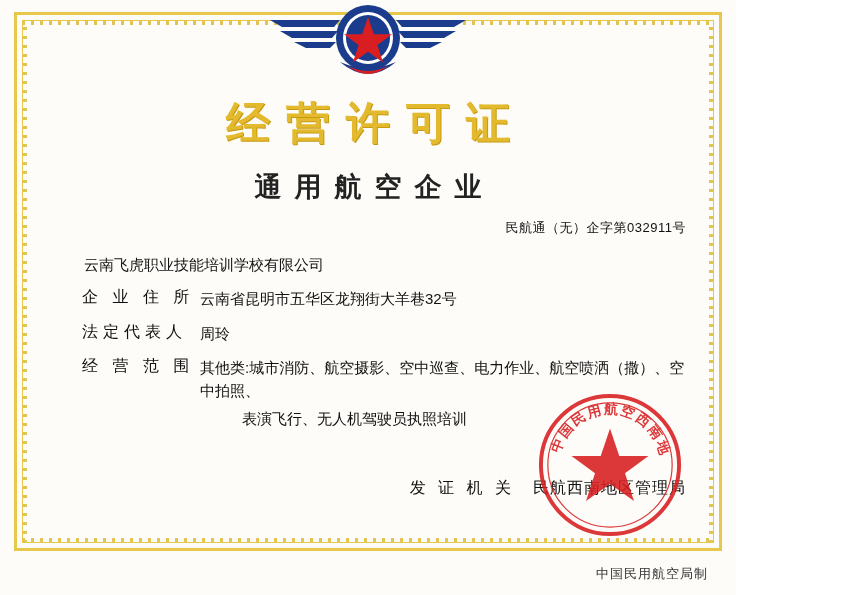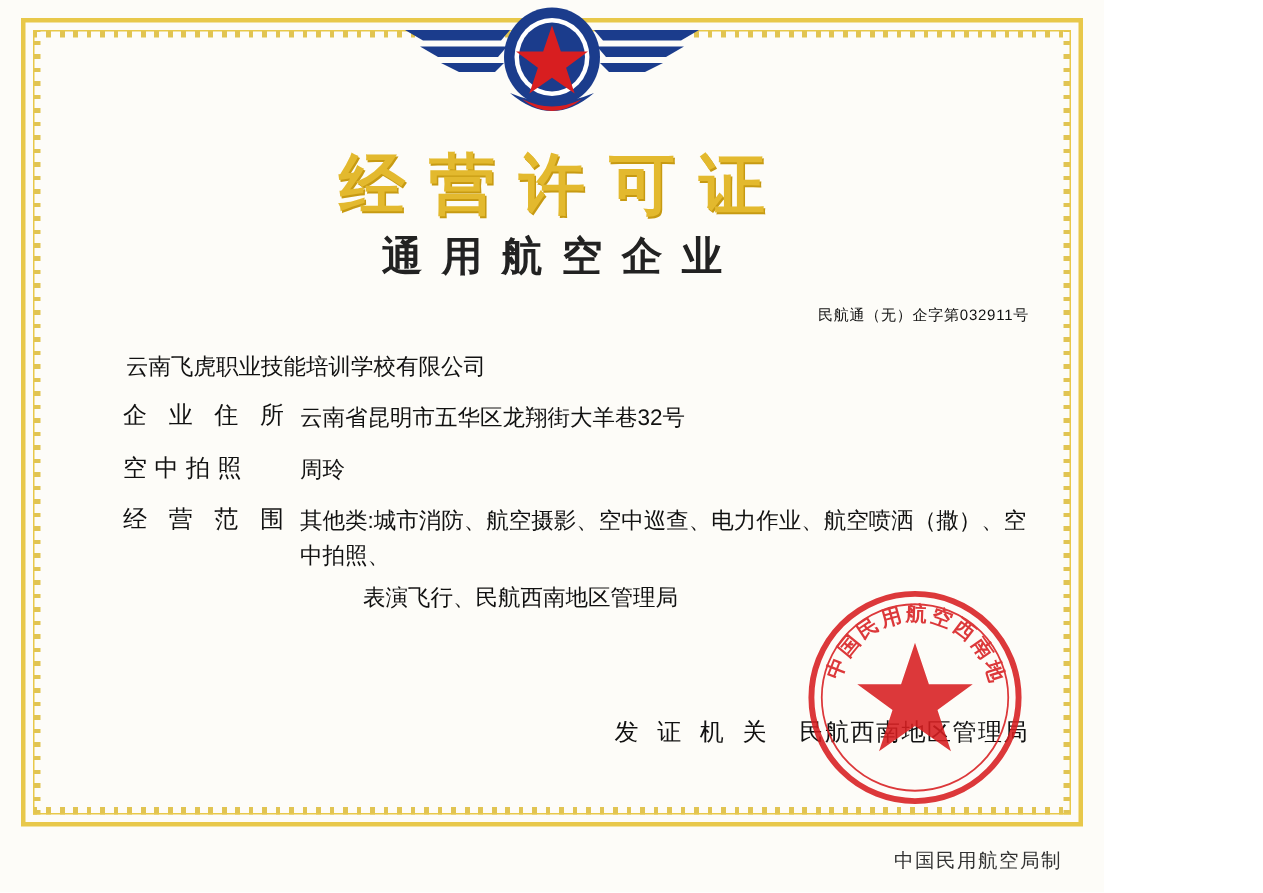--- a/index.html
+++ b/index.html
@@ -87,25 +87,26 @@
     margin-top: 14px;
     padding-left: 16px;
   }
   .title-sub {
     text-align: center;
     font-family: "DejaVu Serif", serif;
     font-size: 27px;
     font-weight: bold;
     letter-spacing: 13px;
     color: #222222;
+    margin-top: 16px;
     padding-left: 13px;
   }
   .serial {
     text-align: right;
-    font-size: 10px;
+    font-size: 13px;
     color: #111111;
     margin-top: 14px;
     padding-right: 10px;
     letter-spacing: 0.5px;
   }
 
   .fields {
     margin-top: 16px;
     padding-left: 42px;
   }
@@ -227,29 +228,29 @@
       <div class="field-row">
         <div class="field-value">云南飞虎职业技能培训学校有限公司</div>
       </div>
 
       <div class="field-row">
         <div class="field-label">企 业 住 所</div>
         <div class="field-value">云南省昆明市五华区龙翔街大羊巷32号</div>
       </div>
 
       <div class="field-row">
-        <div class="field-label">空中拍照</div>
+        <div class="field-label">法定代表人</div>
         <div class="field-value">周玲</div>
       </div>
 
       <div class="field-row">
         <div class="field-label">经 营 范 围</div>
         <div class="field-value">其他类:城市消防、航空摄影、空中巡查、电力作业、航空喷洒（撒）、空中拍照、</div>
       </div>
-      <div class="field-value-2">表演飞行、民航西南地区管理局</div>
+      <div class="field-value-2">表演飞行、无人机驾驶员执照培训</div>
 
     </div>
 
     <div class="issuer-block">
       <div class="issuer-row">
         <span class="issuer-label">发 证 机 关</span>
         <span class="issuer-name">民航西南地区管理局</span>
       </div>
     </div>
 

